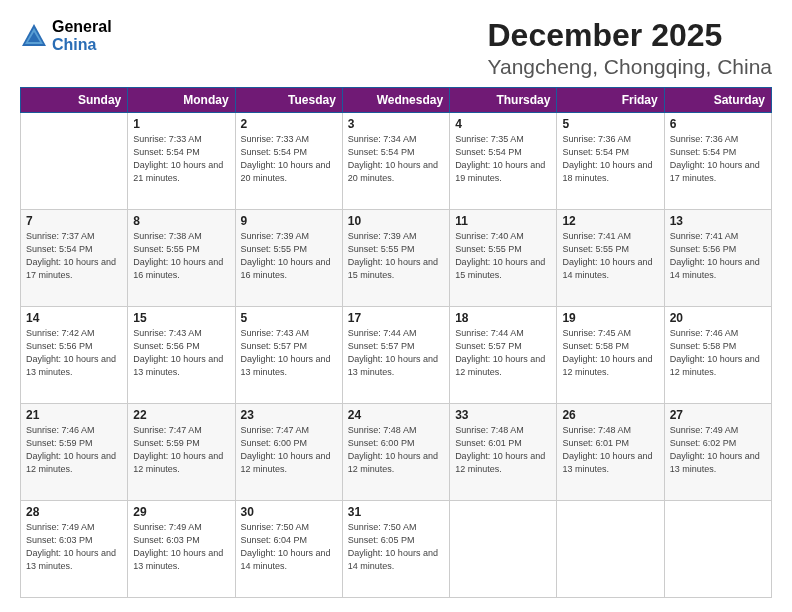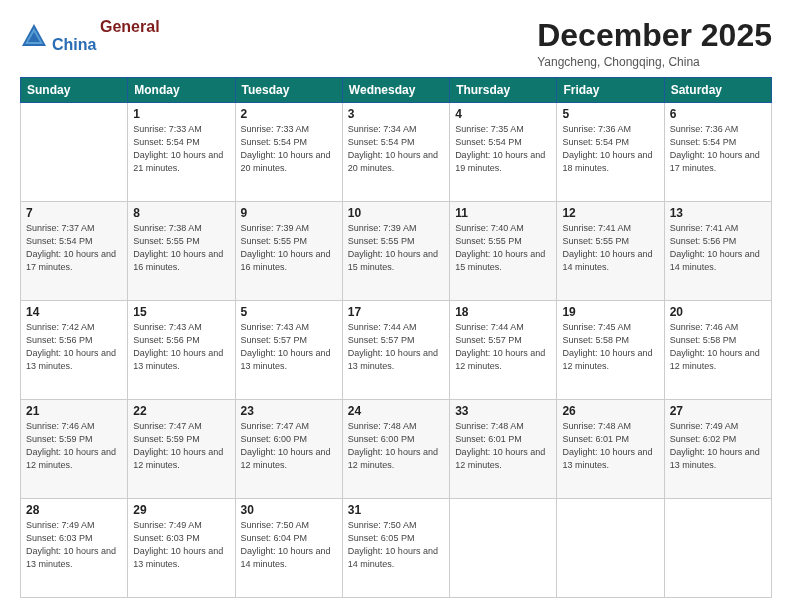--- a/index.html
+++ b/index.html
@@ -29,59 +29,58 @@
       gap: 4px;
     }
     .logo-text {
       display: flex;
       flex-direction: column;
       line-height: 1.1;
     }
     .logo-general {
       font-size: 16px;
       font-weight: bold;
-      color: #7f1d1d;
-      margin-left: 48px;
+      color: #000000;
     }
     .logo-blue {
       font-size: 16px;
       font-weight: bold;
       color: #2a6db5;
     }
     .logo-icon {
       width: 28px;
       height: 28px;
     }
     .title-block {
       text-align: left;
     }
     .title-month {
       font-size: 32px;
       font-weight: bold;
       color: #222;
       line-height: 1.1;
     }
     .title-location {
-      font-size: 12px;
+      font-size: 21px;
       color: #555;
       margin-top: 2px;
     }
     .calendar {
       flex: 1;
       border: 1px solid #ccc;
       border-collapse: collapse;
       width: 100%;
       table-layout: fixed;
     }
     .calendar th {
-      background: #0f766e;
+      background: #701a75;
       color: #fff;
       font-size: 12px;
       font-weight: bold;
-      text-align: left;
+      text-align: right;
       padding: 5px 6px;
       border: 1px solid #1a5a9a;
     }
     .calendar td {
       vertical-align: top;
       border: 1px solid #ccc;
       padding: 4px 5px;
       font-size: 9.5px;
       color: #333;
       height: 82px;

